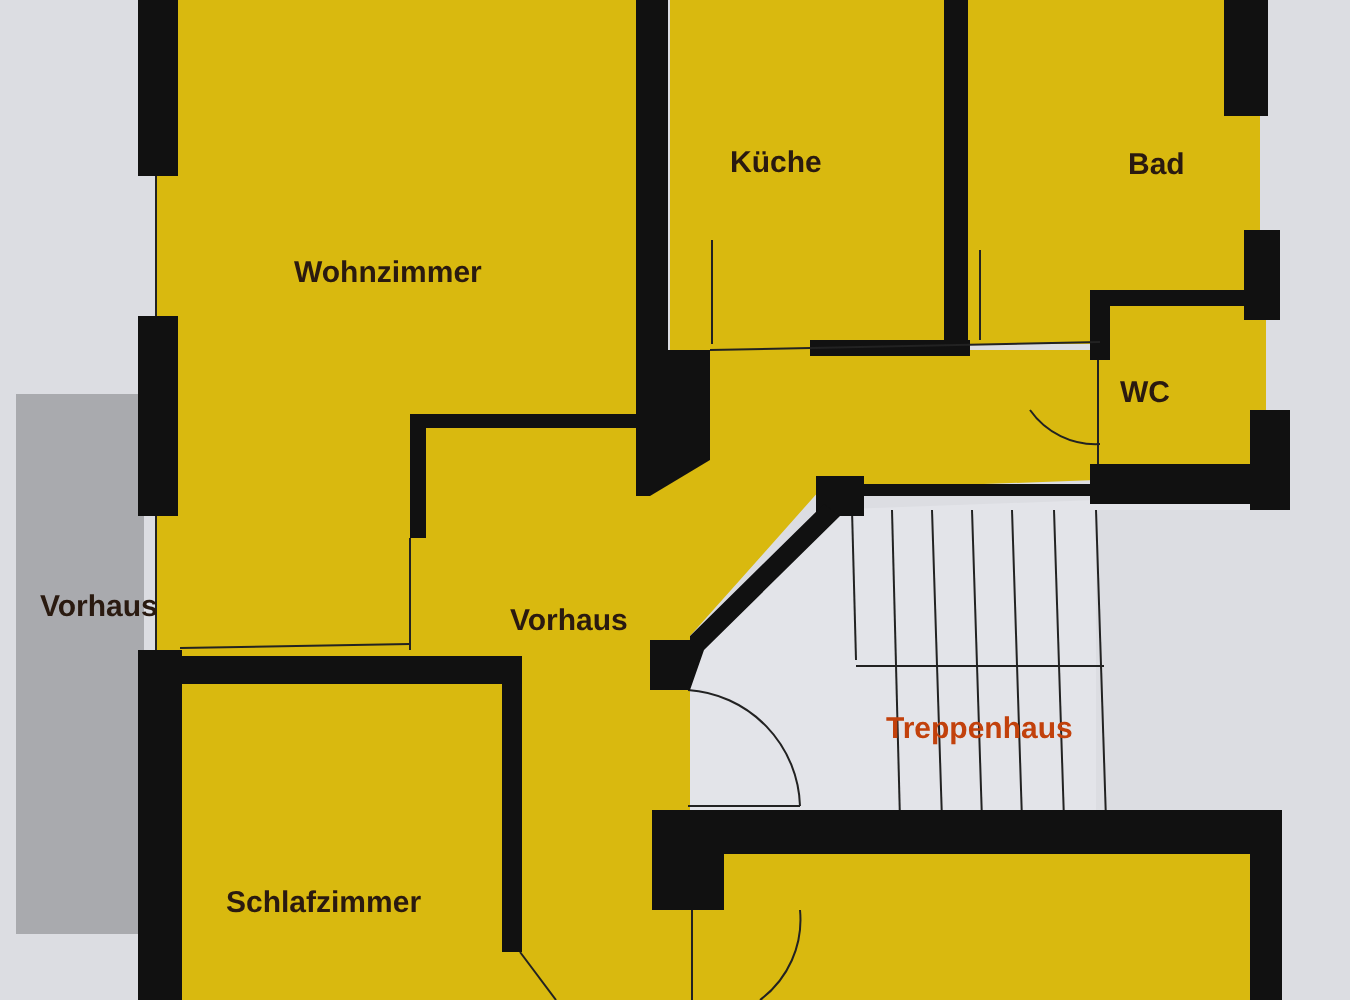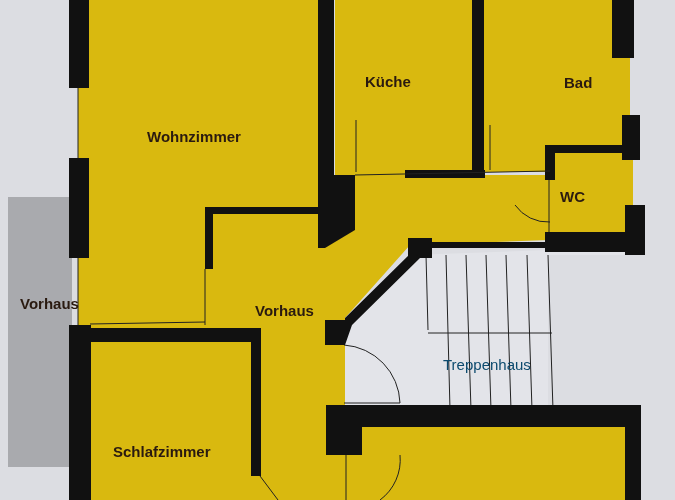--- a/index.html
+++ b/index.html
@@ -1,19 +1,19 @@
 <!DOCTYPE html>
 <html><head>
 <meta charset="utf-8">
 <style>
   html, body { margin:0; padding:0; }
   body { width:675px; height:500px; overflow:hidden; background:#dcdde2; font-family:"Liberation Sans", sans-serif; }
   #plan { position:absolute; left:0; top:0; width:675px; height:500px; }
   .room-label { position:absolute; font-weight:bold; font-size:15px; color:#2a1a10; white-space:nowrap; }
-  .room-label.light { color:#0c4a6e; font-weight:normal; }
+  .room-label.light { color:#c2410c; font-weight:bold; }
 </style>
 </head>
 <body>
 
 <div id="plan">
   <svg width="675" height="500" viewBox="0 0 675 500" xmlns="http://www.w3.org/2000/svg">
 
     <rect x="0" y="0" width="675" height="500" fill="#dcdde2"></rect>
 
     <rect x="8" y="197" width="64" height="270" fill="#a9aaae"></rect>

